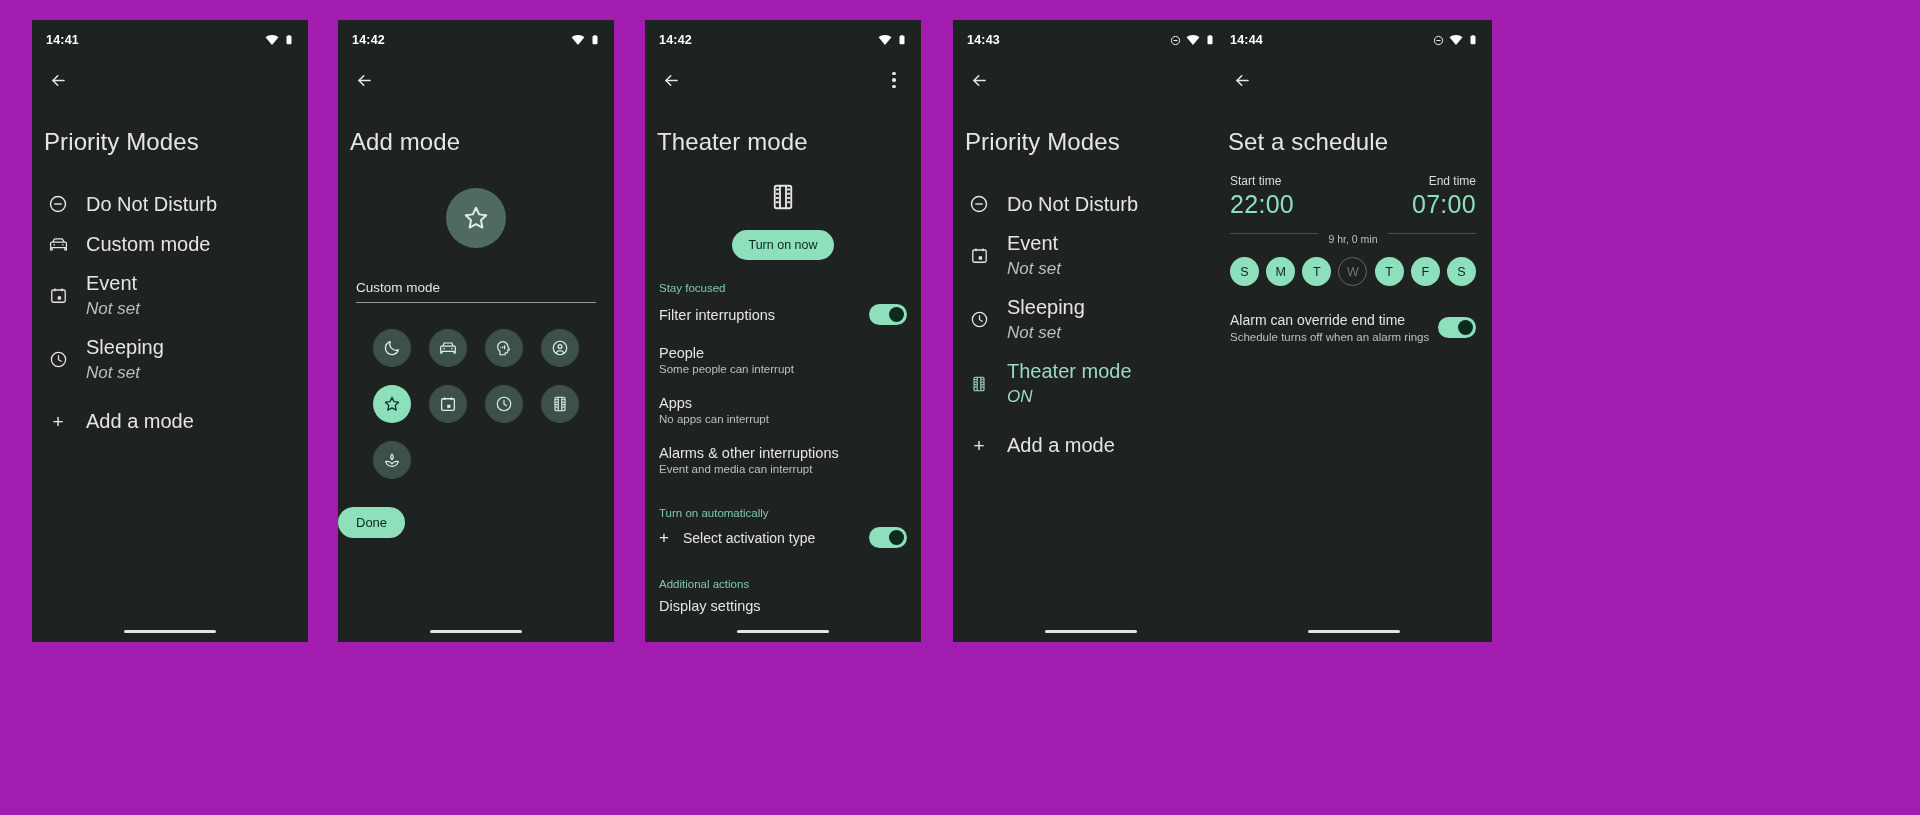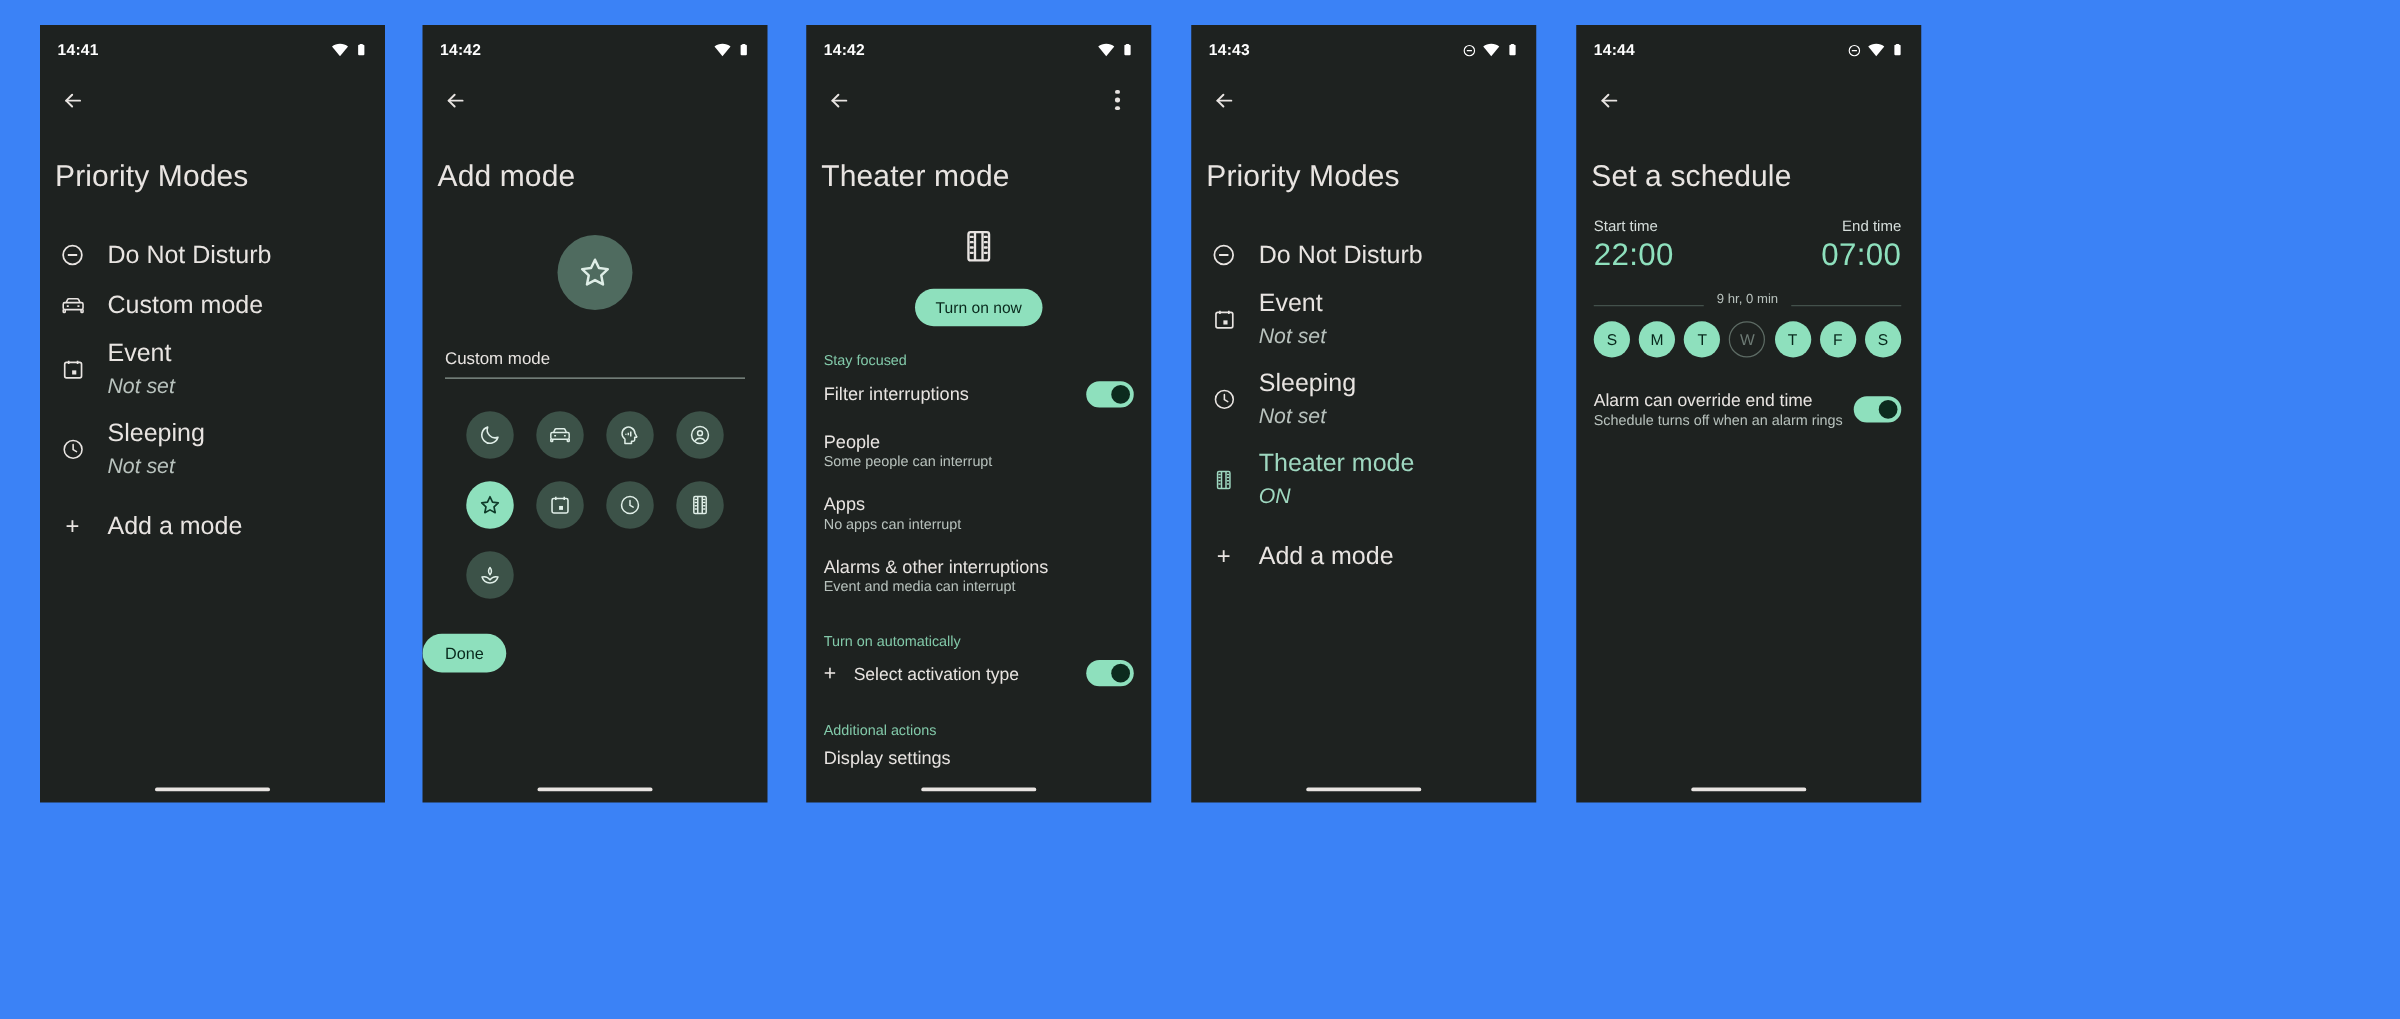--- a/index.html
+++ b/index.html
@@ -5,35 +5,35 @@
   * { box-sizing: border-box; margin: 0; padding: 0; }
   html, body {
     width: 1920px; height: 815px;
     background: #02180f;
     font-family: "Liberation Sans", sans-serif;
     overflow: hidden;
   }
   .stage {
     position: relative;
     width: 1920px; height: 815px;
-    background: #3b82f6;
+    background: #a21caf;
   }
   .phone {
     position: absolute;
     top: 20px;
     width: 276px;
     height: 622px;
     background: #1e2220;
     overflow: hidden;
   }
   #p1 { left: 32px; }
   #p2 { left: 338px; }
   #p3 { left: 645px; }
   #p4 { left: 953px; }
-  #p5 { left: 1261px; }
+  #p5 { left: 1216px; }
 
   
   .statusbar {
     height: 40px;
     display: flex;
     align-items: center;
     justify-content: space-between;
     padding: 0 14px 0 14px;
   }
   .clock {
@@ -211,21 +211,21 @@
 
   
   .times {
     display: flex; justify-content: space-between;
     padding: 18px 16px 0 14px;
   }
   .tcol .tl { font-size: 12px; color: #d6dedb; }
   .tcol .tv { font-size: 25px; color: #8ee0bd; margin-top: 2px; letter-spacing: .3px; }
   .tcol.right { text-align: right; }
   .dur {
-    display: flex; align-items: flex-end; gap: 10px;
+    display: flex; align-items: flex-start; gap: 10px;
     padding: 14px 16px 0 14px;
   }
   .dur .line { flex: 1; height: 1px; background: #43514b; }
   .dur .txt { font-size: 10.5px; color: #b8c2bd; white-space: nowrap; }
   .days {
     display: flex; justify-content: space-between;
     padding: 12px 16px 0 14px;
   }
   .day {
     width: 29px; height: 29px; border-radius: 50%;

